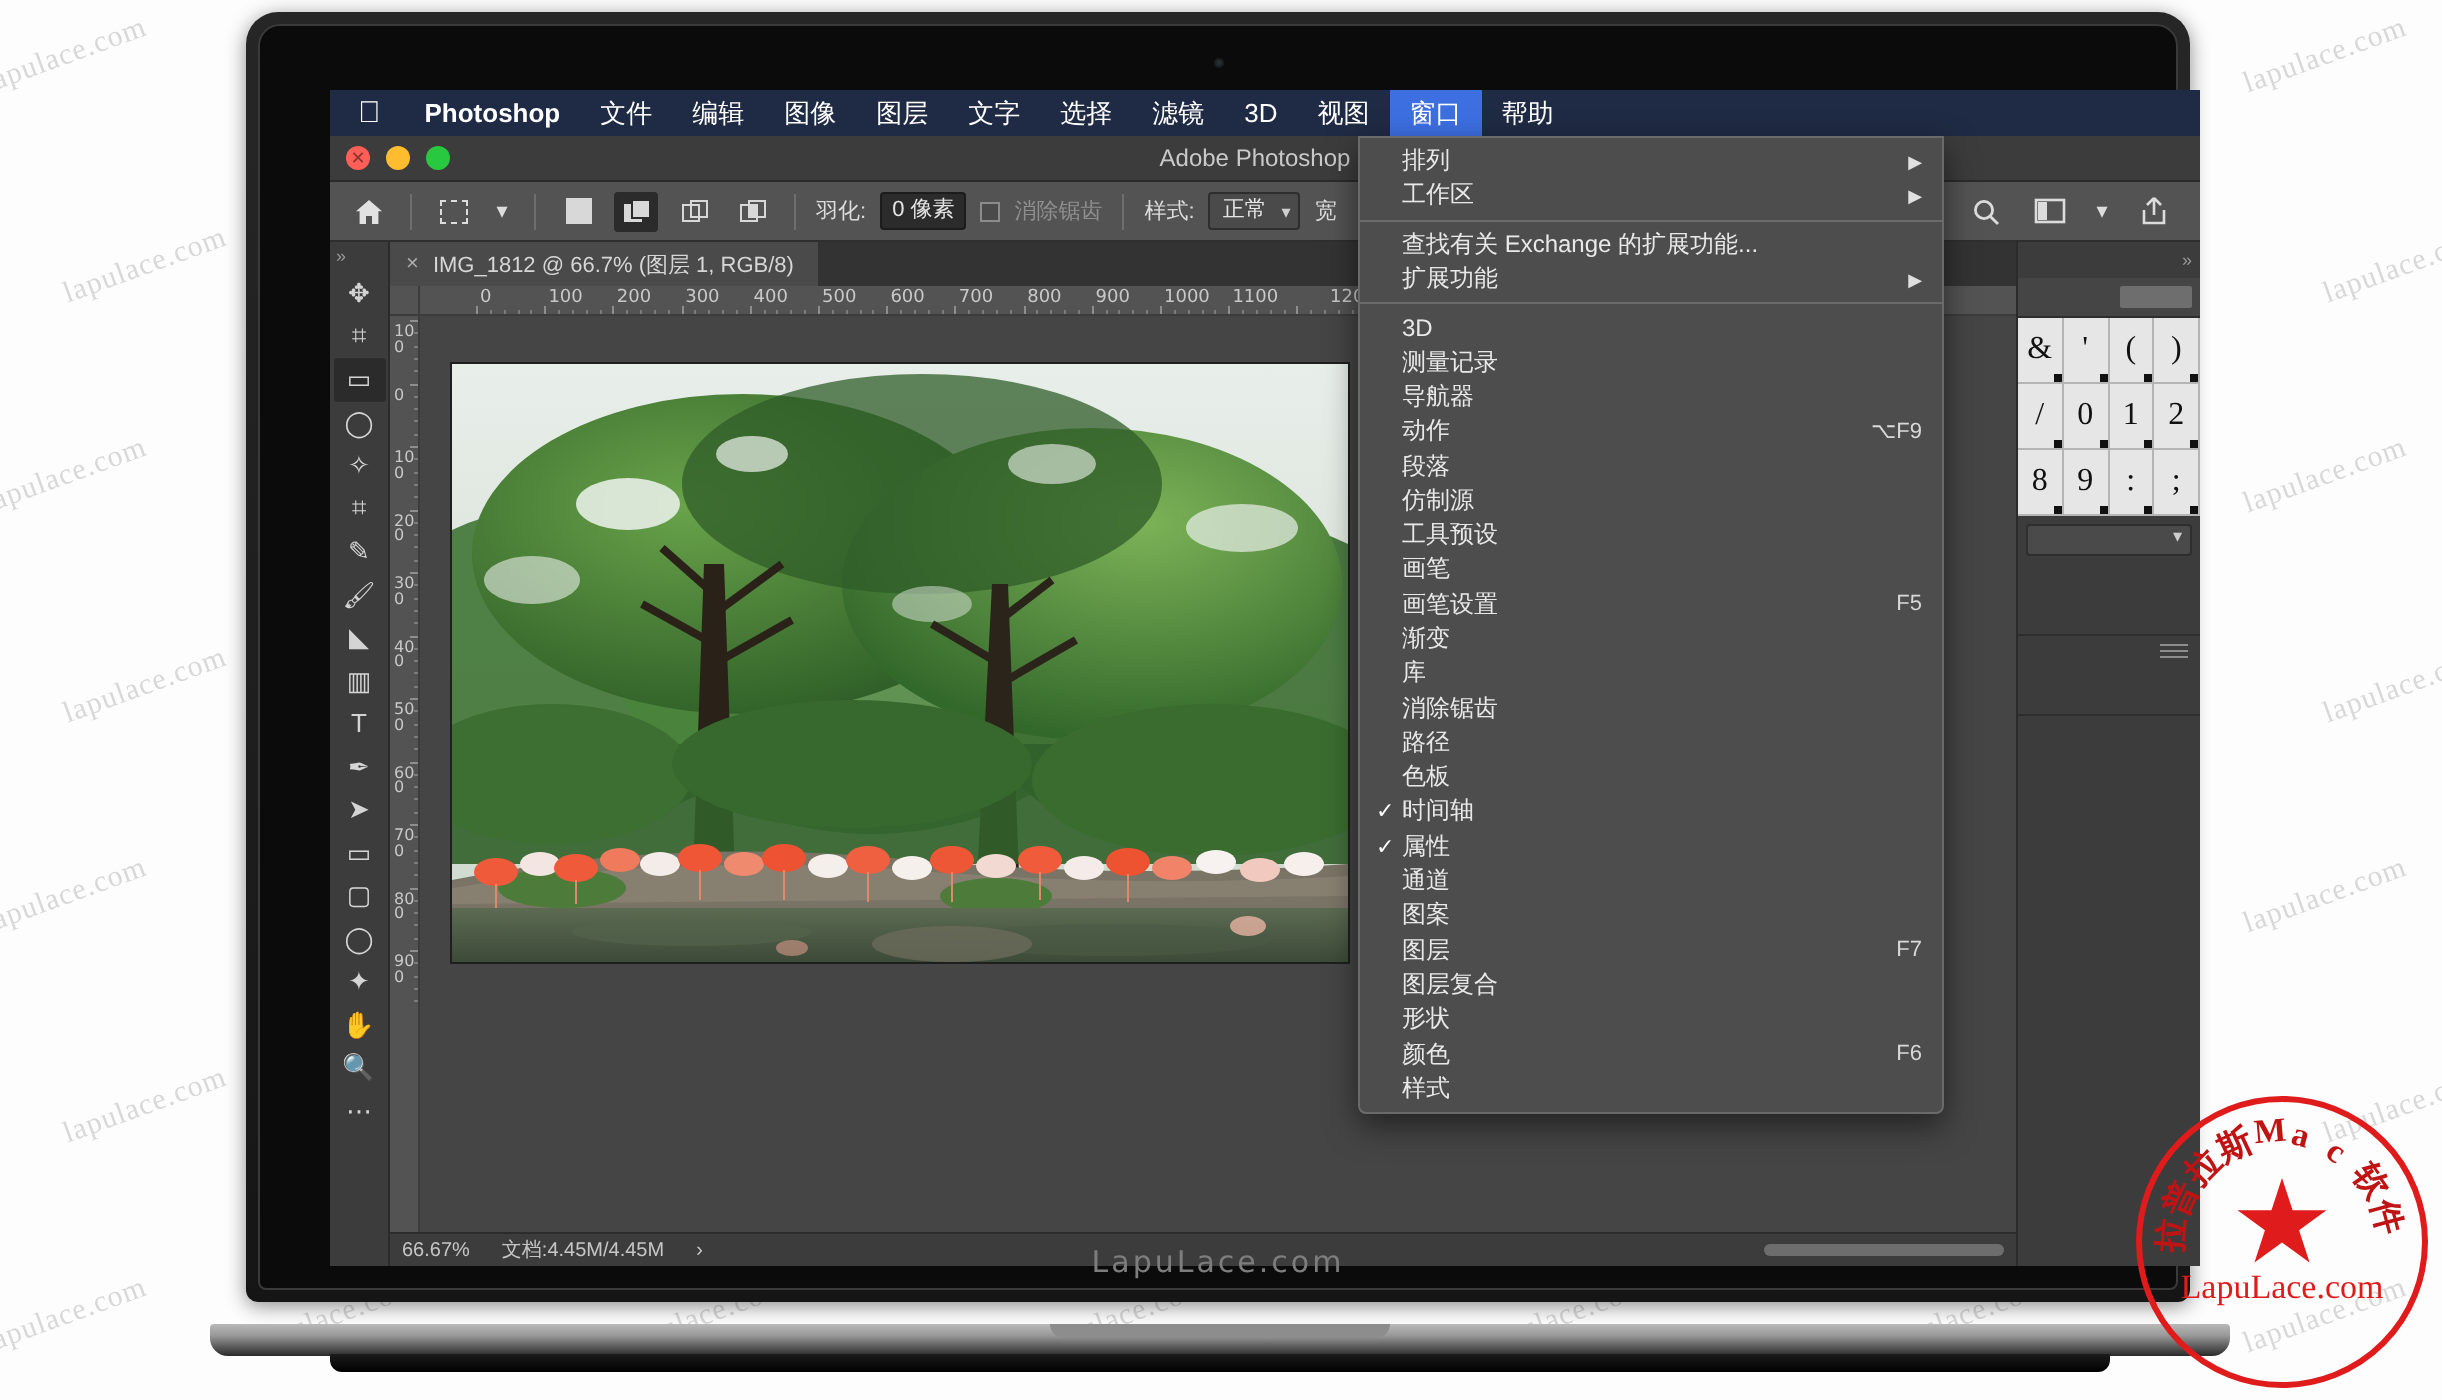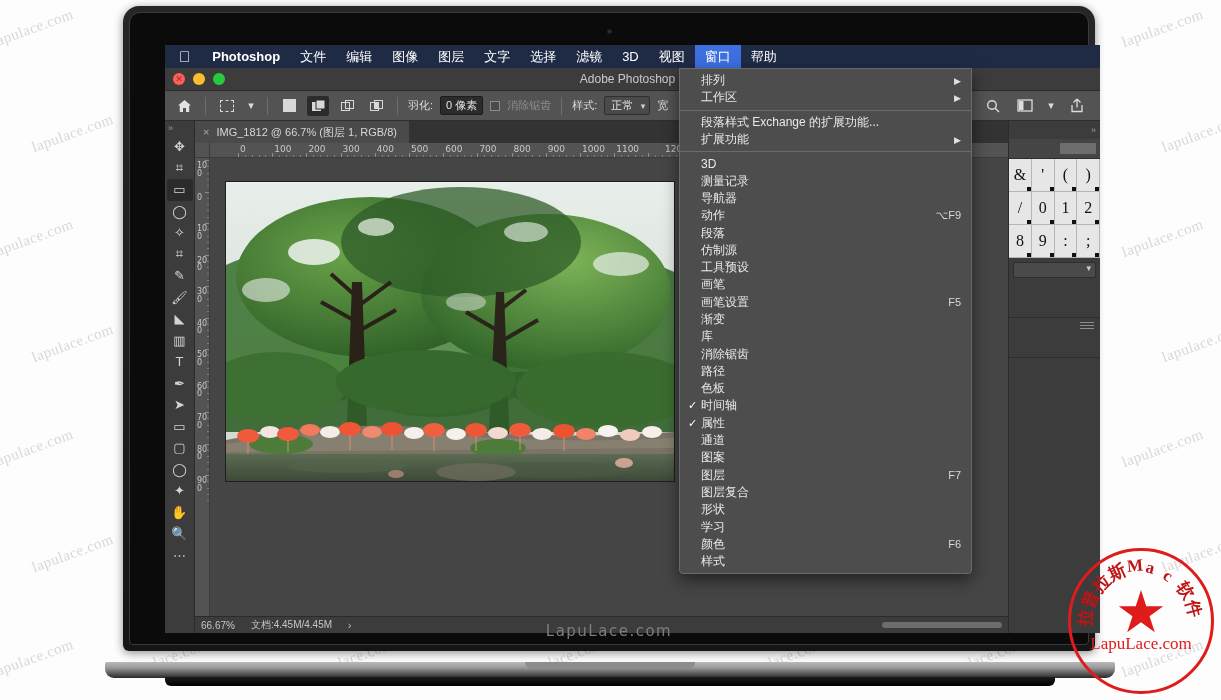--- a/index.html
+++ b/index.html
@@ -637,21 +637,21 @@
               <span class="mi-arrow">▶</span>
             </div>
             <div class="mi">
               <span class="mi-check"></span>
               <span class="mi-label">工作区</span>
               <span class="mi-arrow">▶</span>
             </div>
             <div class="mi-sep"></div>
             <div class="mi">
               <span class="mi-check"></span>
-              <span class="mi-label">段落样式 Exchange 的扩展功能...</span>
+              <span class="mi-label">查找有关 Exchange 的扩展功能...</span>
             </div>
             <div class="mi">
               <span class="mi-check"></span>
               <span class="mi-label">扩展功能</span>
               <span class="mi-arrow">▶</span>
             </div>
             <div class="mi-sep"></div>
             <div class="mi">
               <span class="mi-check"></span>
               <span class="mi-label">3D</span>
@@ -731,24 +731,20 @@
               <span class="mi-label">图层</span>
               <span class="mi-key">F7</span>
             </div>
             <div class="mi">
               <span class="mi-check"></span>
               <span class="mi-label">图层复合</span>
             </div>
             <div class="mi">
               <span class="mi-check"></span>
               <span class="mi-label">形状</span>
-            </div>
-            <div class="mi">
-              <span class="mi-check"></span>
-              <span class="mi-label">学习</span>
             </div>
             <div class="mi">
               <span class="mi-check"></span>
               <span class="mi-label">颜色</span>
               <span class="mi-key">F6</span>
             </div>
             <div class="mi">
               <span class="mi-check"></span>
               <span class="mi-label">样式</span>
             </div>

